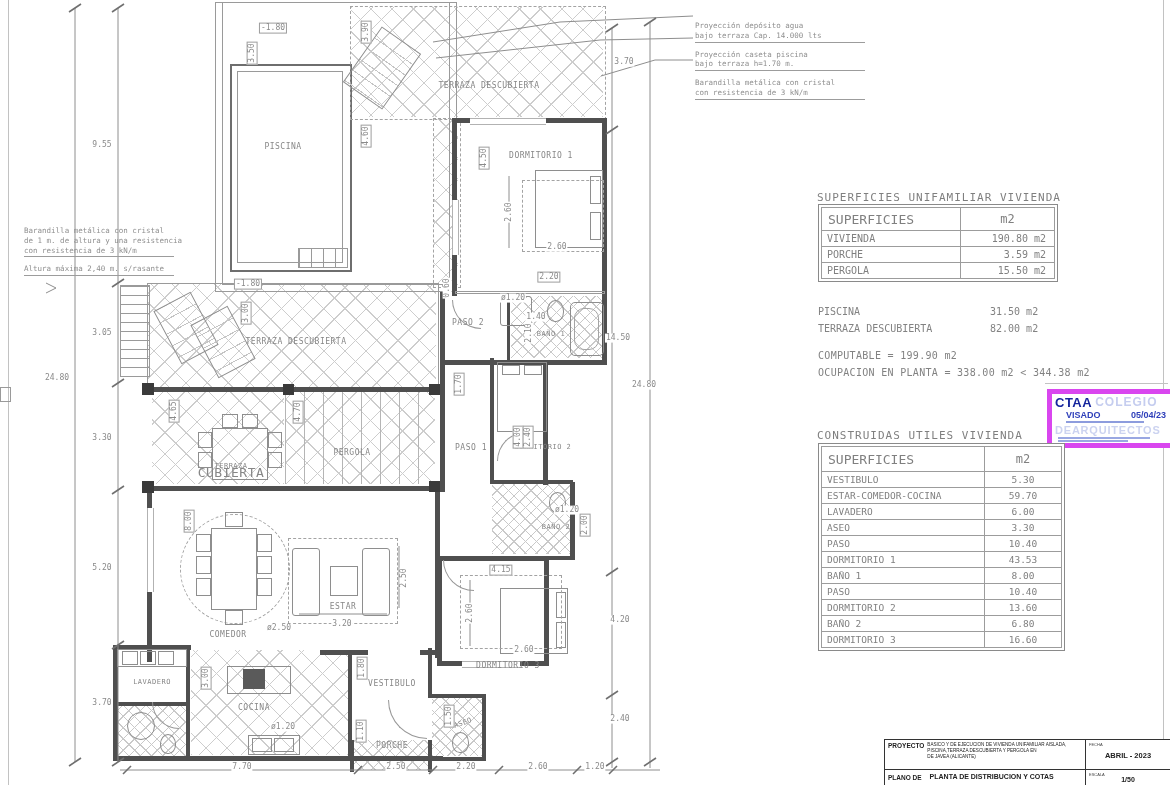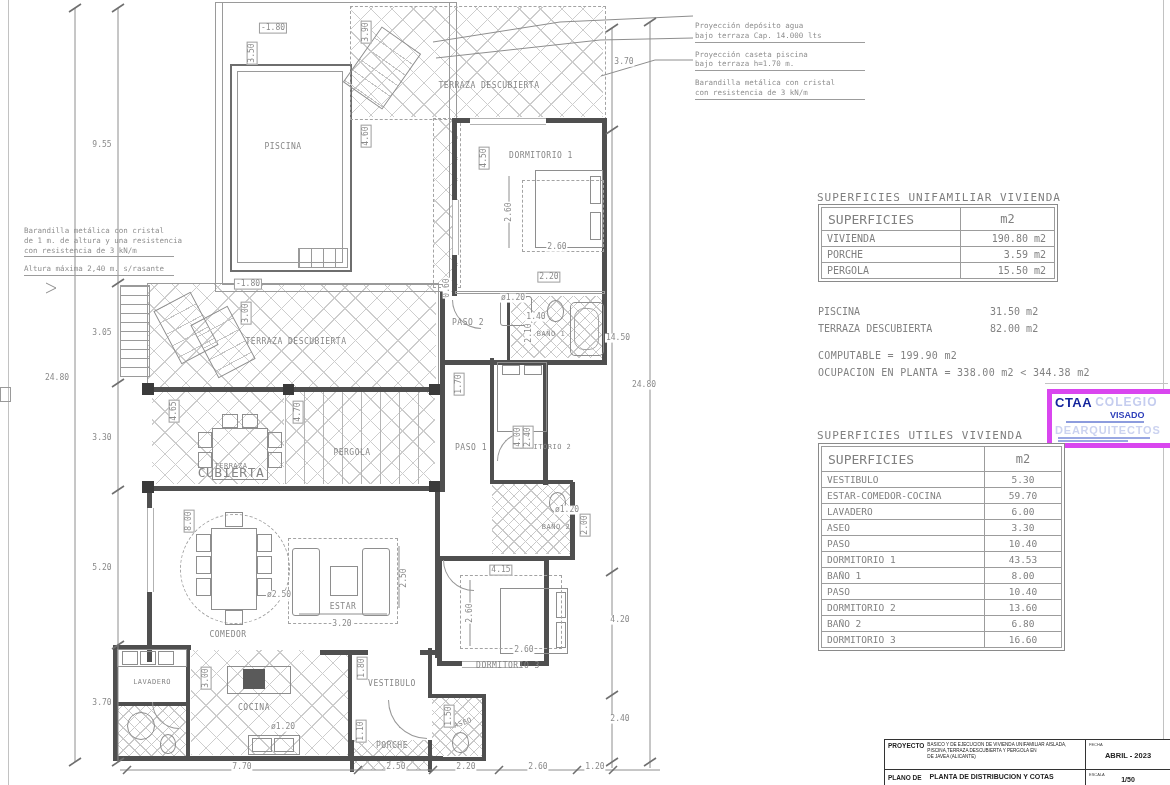--- a/index.html
+++ b/index.html
@@ -56,21 +56,21 @@
   .note-row{position:absolute;display:flex;font-size:10px;color:#828282;white-space:nowrap;}
   .note-row .nl{width:172px;}
   .note-line{position:absolute;font-size:10px;color:#828282;white-space:nowrap;letter-spacing:.3px;}
   
   .stamp{position:absolute;left:1047px;top:389px;width:118px;height:49px;border:5px solid #d946ef;
          background:#fff;font-family:"Liberation Sans",sans-serif;overflow:hidden;}
   .stamp .r1{display:flex;align-items:flex-start;padding:1px 2px 0 3px;}
   .stamp .org{font-size:13px;font-weight:800;color:#16269d;letter-spacing:.5px;}
   .stamp .wm1{font-size:12px;font-weight:800;color:#c5cdef;margin-left:3px;letter-spacing:1px;}
   .stamp .r2{display:flex;justify-content:space-between;padding:0 4px 0 14px;}
-  .stamp .visado,.stamp .vdate{font-size:9px;font-weight:700;color:#2e3fba;margin-left:44px;}
+  .stamp .visado,.stamp .vdate{font-size:9px;font-weight:700;color:#2e3fba;}
   .stamp .bar{height:2px;background:#8d9cdd;margin:1px 4px 1px 14px;}
   .stamp .wm2{font-size:11px;font-weight:800;color:#ccd3f0;letter-spacing:.8px;padding-left:3px;}
   .stamp .bar2{height:2px;background:#99a7e2;margin:1px 10px 1px 6px;}
   
   .tb{position:absolute;left:884px;top:739px;width:285px;height:60px;border:1px solid #333;
       background:#fff;color:#222;font-family:"Liberation Sans",sans-serif;}
   .tb .row1{height:29px;border-bottom:1px solid #333;display:flex;}
   .tb .row2{height:16px;display:flex;}
   .tb .c1{flex:1;padding:2px 3px;display:flex;}
   .tb .c2{width:84px;border-left:1px solid #333;position:relative;}
@@ -316,21 +316,21 @@
         <span class="dim-label boxed" style="left: 459px; top: 384px; transform: translate(-50%, -50%) rotate(-90deg);">1.70</span>
         <span class="dim-label boxed" style="left: 518px; top: 437px; transform: translate(-50%, -50%) rotate(-90deg);">4.00</span>
         <span class="dim-label boxed" style="left: 528px; top: 437px; transform: translate(-50%, -50%) rotate(-90deg);">2.40</span>
         <span class="dim-label" style="left: 567px; top: 510px; transform: translate(-50%, -50%) rotate(0deg);">ø1.20</span>
         <span class="dim-label boxed" style="left: 585px; top: 525px; transform: translate(-50%, -50%) rotate(-90deg);">2.00</span>
         <span class="dim-label boxed" style="left: 501px; top: 570px; transform: translate(-50%, -50%) rotate(0deg);">4.15</span>
         <span class="dim-label" style="left: 470px; top: 613px; transform: translate(-50%, -50%) rotate(-90deg);">2.60</span>
         <span class="dim-label" style="left: 524px; top: 650px; transform: translate(-50%, -50%) rotate(0deg);">2.60</span>
         <span class="dim-label" style="left: 404px; top: 578px; transform: translate(-50%, -50%) rotate(-90deg);">2.50</span>
         <span class="dim-label" style="left: 342px; top: 624px; transform: translate(-50%, -50%) rotate(0deg);">3.20</span>
-        <span class="dim-label" style="left: 279px; top: 595px; transform: translate(-50%, -50%) rotate(0deg);">ø2.50</span>
+        <span class="dim-label" style="left: 279px; top: 628px; transform: translate(-50%, -50%) rotate(0deg);">ø2.50</span>
         <span class="dim-label boxed" style="left: 189px; top: 521px; transform: translate(-50%, -50%) rotate(-90deg);">8.00</span>
         <span class="dim-label boxed" style="left: 174px; top: 411px; transform: translate(-50%, -50%) rotate(-90deg);">4.65</span>
         <span class="dim-label boxed" style="left: 298px; top: 412px; transform: translate(-50%, -50%) rotate(-90deg);">4.70</span>
         <span class="dim-label boxed" style="left: 246px; top: 313px; transform: translate(-50%, -50%) rotate(-90deg);">3.00</span>
         <span class="dim-label boxed" style="left: 362px; top: 668px; transform: translate(-50%, -50%) rotate(-90deg);">1.80</span>
         <span class="dim-label boxed" style="left: 206px; top: 678px; transform: translate(-50%, -50%) rotate(-90deg);">3.00</span>
         <span class="dim-label boxed" style="left: 449px; top: 716px; transform: translate(-50%, -50%) rotate(-90deg);">1.50</span>
         <span class="dim-label boxed" style="left: 361px; top: 731px; transform: translate(-50%, -50%) rotate(-90deg);">1.10</span>
         <span class="dim-label" style="left: 283px; top: 727px; transform: translate(-50%, -50%) rotate(0deg);">ø1.20</span>
         <span class="dim-label" style="left: 447px; top: 288px; transform: translate(-50%, -50%) rotate(-90deg);">0.60</span>
@@ -407,21 +407,21 @@
     <div class="r2">
       <span class="visado">VISADO</span>
       <span class="vdate">05/04/23</span>
     </div>
     <div class="bar" style="width:78px;"></div>
     <div class="wm2">DEARQUITECTOS</div>
     <div class="bar2" style="width:92px;"></div>
     <div class="bar2" style="width:70px;"></div>
   </div>
 
-  <div class="tbl-title" style="left:817px;top:429px;">SUPERFICIES UTILES VIVIENDA</div>
+  <div class="tbl-title" style="left:817px;top:429px;">CONSTRUIDAS UTILES VIVIENDA</div>
   <div class="tframe" style="left:818px;top:443px;">
     <table class="areas" id="t2">
         <thead>
           <tr>
             <th>SUPERFICIES</th>
             <th>m2</th>
           </tr>
         </thead>
         <tbody>
           <tr>

